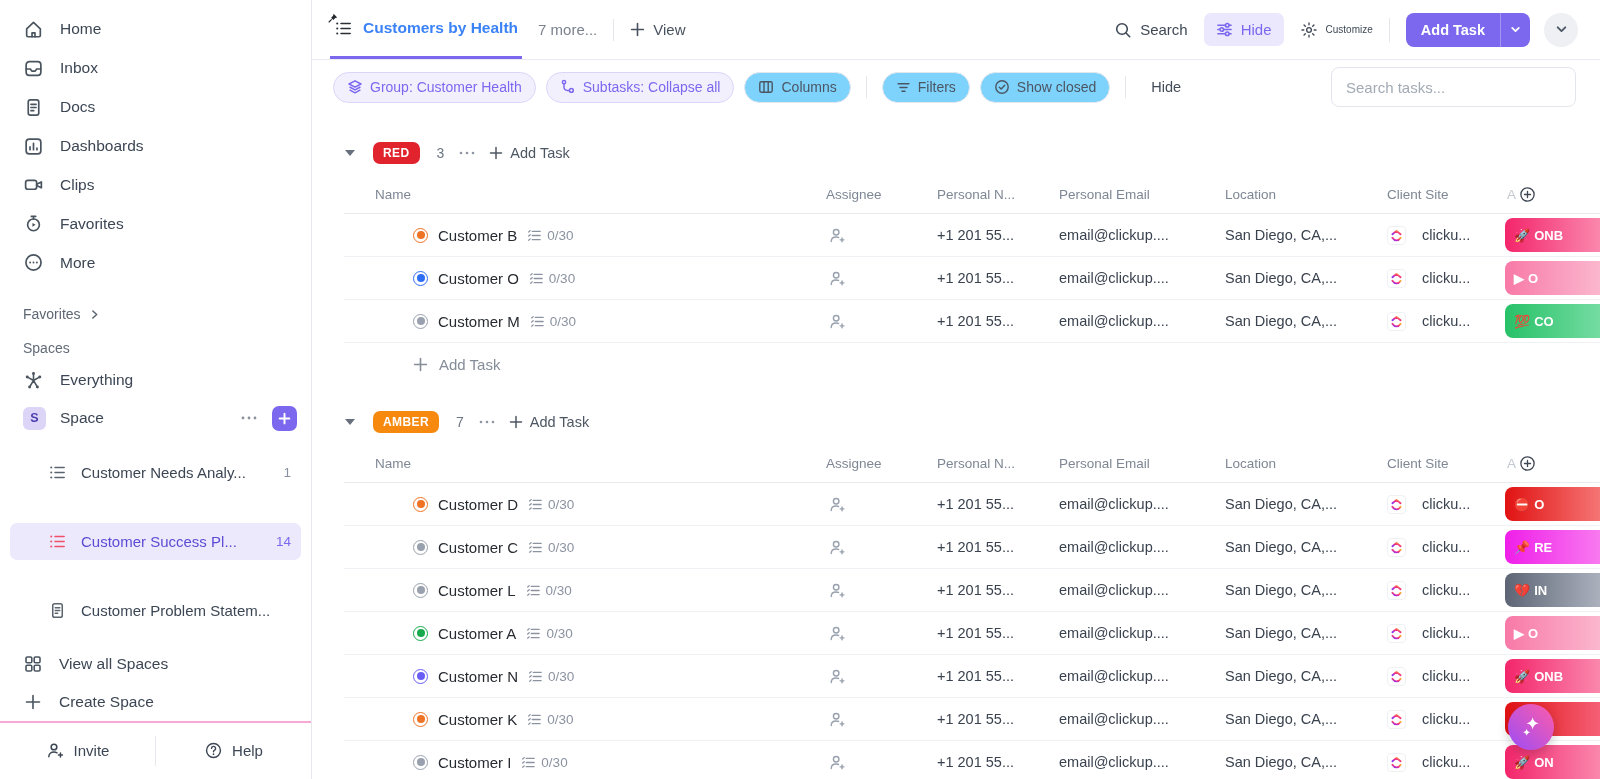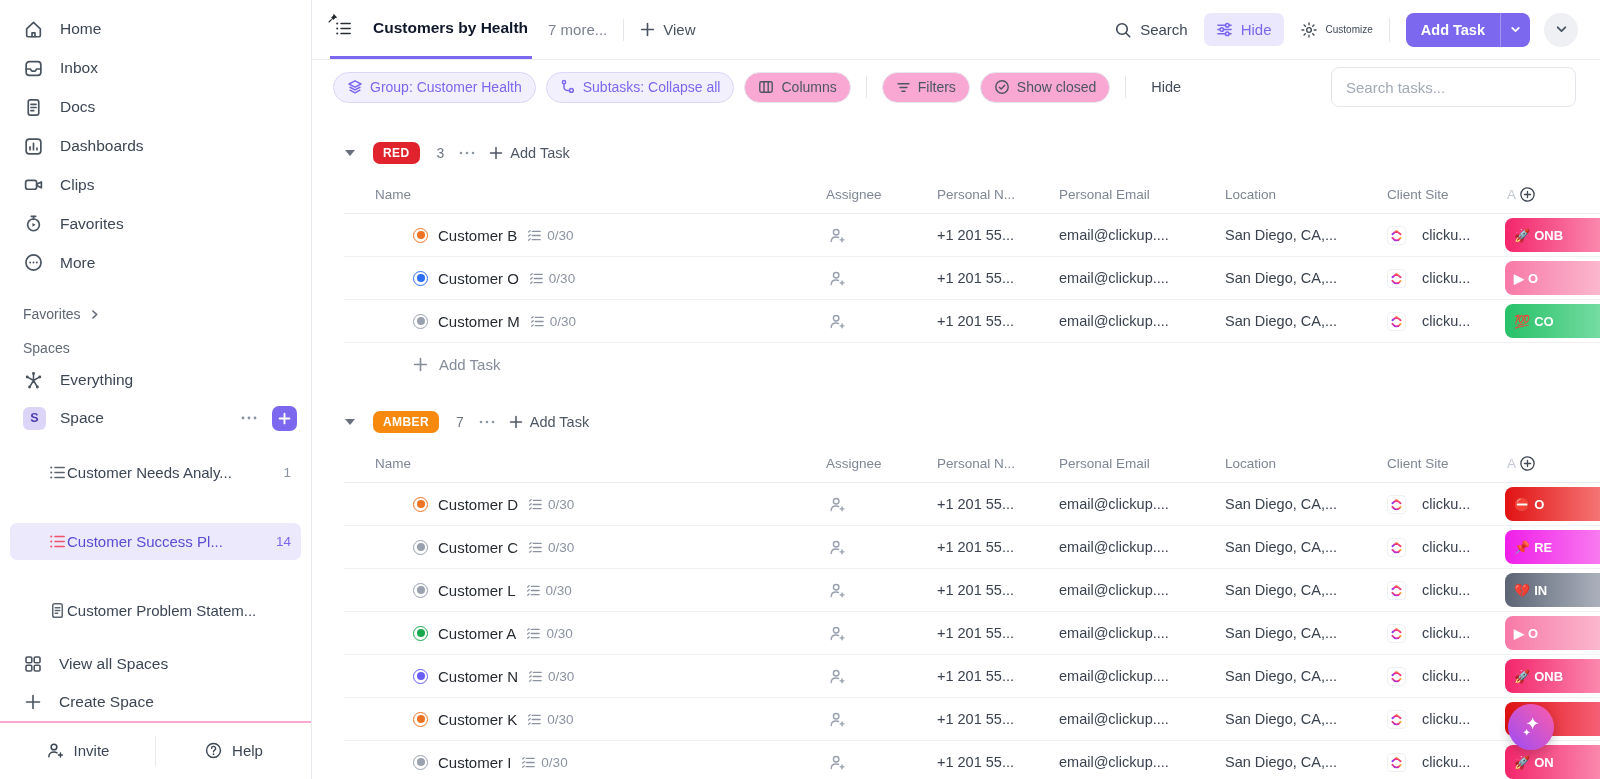--- a/index.html
+++ b/index.html
@@ -19,38 +19,38 @@
   .section-label { display:flex; align-items:center; gap:8px; padding-left:23px; height:30px;
                    font-size:14px; color:#5d6673; }
   .section-label.spaces { margin-top:6px; color:#626b78; }
   .fav { margin-top:18px; }
   .space-row { height:42px; display:flex; align-items:center; gap:14px; padding:0 14px 0 23px; }
   .s-avatar { width:23px; height:23px; border-radius:6px; background:#dcd5f8; color:#4b3fb0;
               font-size:12.5px; font-weight:bold; display:flex; align-items:center; justify-content:center; }
   .space-row .lbl { flex:1; font-size:15.5px; color:#3c4654; }
   .plus-btn { width:25px; height:25px; border-radius:7px; background:#7b68ee; color:#fff;
               display:flex; align-items:center; justify-content:center; }
-  .child-row { height:40px; display:flex; align-items:center; margin:16px 10px;
+  .child-row { height:40px; display:flex; align-items:center; gap:14px; margin:16px 10px;
                padding-left:38px; border-radius:7px; font-size:15px; color:#3c4654; }
   .child-row .lbl { flex:1; white-space:nowrap; overflow:hidden; }
   .child-row .cnt { font-size:13.5px; color:#8a92a0; padding-right:10px; }
   .child-row.active { background:#ece9fd; color:#5b4cd3; font-weight:500; }
   .child-row.active .cnt { color:#7b68ee; }
   .sidebar-footer { margin-top:auto; border-top:2px solid #f9a8d4; height:63px; display:flex; align-items:center; }
   .foot-btn { flex:1; display:flex; align-items:center; justify-content:center; gap:9px;
               font-size:15px; color:#3c4654; }
   .foot-div { width:1px; height:30px; background:#e6e8ed; }
 
   
   .main { flex:1; display:flex; flex-direction:column; min-width:0; }
 
   .viewsbar { height:60px; flex:none; border-bottom:1px solid #e9ebf0; display:flex; align-items:center;
               padding:0 22px 0 18px; }
-  .tab-active { display:flex; align-items:center; gap:20px; height:100%; padding:0 4px;
-                border-bottom:3px solid #7b68ee; font-size:15.5px; font-weight:bold; color:#0f172a;justify-content:flex-end; }
+  .tab-active { display:flex; align-items:center; gap:10px; height:100%; padding:0 4px;
+                border-bottom:3px solid #7b68ee; font-size:15.5px; font-weight:bold; color:#3b82f6;justify-content:flex-end; }
   .tab-icon-wrap { position:relative; }
   .pin { position:absolute; top:-6px; left:-6px; }
   .more-views { margin-left:16px; font-size:15px; color:#7a828f; }
   .vdiv { width:1px; height:22px; background:#e3e6eb; margin:0 16px; }
   .add-view { display:flex; align-items:center; gap:8px; font-size:15px; color:#49525f; }
   .vb-right { margin-left:auto; display:flex; align-items:center; }
   .vb-search { display:flex; align-items:center; gap:8px; font-size:15px; color:#3f4956; }
   .hide-btn { display:flex; align-items:center; gap:8px; background:#ebe7fc; color:#7b68ee;
               font-size:15px; font-weight:500; border-radius:7px; padding:8px 12px; margin-left:16px; }
   .customize-btn { display:flex; align-items:center; gap:8px; font-size:10px; color:#3f4956; margin-left:16px; }
@@ -59,21 +59,21 @@
   .addtask-main { background:#7b68ee; color:#fff; font-size:14.5px; font-weight:bold; padding:9px 15px; }
   .addtask-chev { background:#7b68ee; display:flex; align-items:center; padding:0 9px;
                   border-left:1px solid rgba(255,255,255,.3); }
   .circle-btn { width:34px; height:34px; border-radius:50%; background:#eef0f3; margin-left:14px;
                 display:flex; align-items:center; justify-content:center; }
 
   .toolbar { height:54px; flex:none; display:flex; align-items:center; padding:0 24px 0 21px; gap:10px; }
   .pill { display:flex; align-items:center; gap:7px; height:31px; padding:0 13px; border-radius:16px;
           font-size:14px; white-space:nowrap; }
   .pill.purple { background:#f3f0fe; border:1px solid #dcd5f9; color:#7b68ee; font-weight:500; }
-  .pill.white { background:#f9a8d4; border:1px solid #e4e7ed; color:#4c5562; }
+  .pill.white { background:#7dd3fc; border:1px solid #e4e7ed; color:#4c5562; }
   .tb-div { width:1px; height:22px; background:#e3e6eb; margin:0 5px; }
   .tb-hide { font-size:14.5px; font-weight:500; color:#434c59; margin:0 10px; }
   .task-search { margin-left:auto; width:245px; height:40px; border:1px solid #e2e5ea; border-radius:8px;
                  padding:0 14px; font-size:15px; font-family:"Liberation Sans",sans-serif; color:#333; outline:none; }
   .task-search::placeholder { color:#a2aab4; }
 
   .content { flex:1; overflow:hidden; padding-top:20px; }
 
   .ghead { height:38px; display:flex; align-items:center; padding-left:33px; margin-bottom:4px; }
   .caret { width:0; height:0; border-left:5.5px solid transparent; border-right:5.5px solid transparent;

